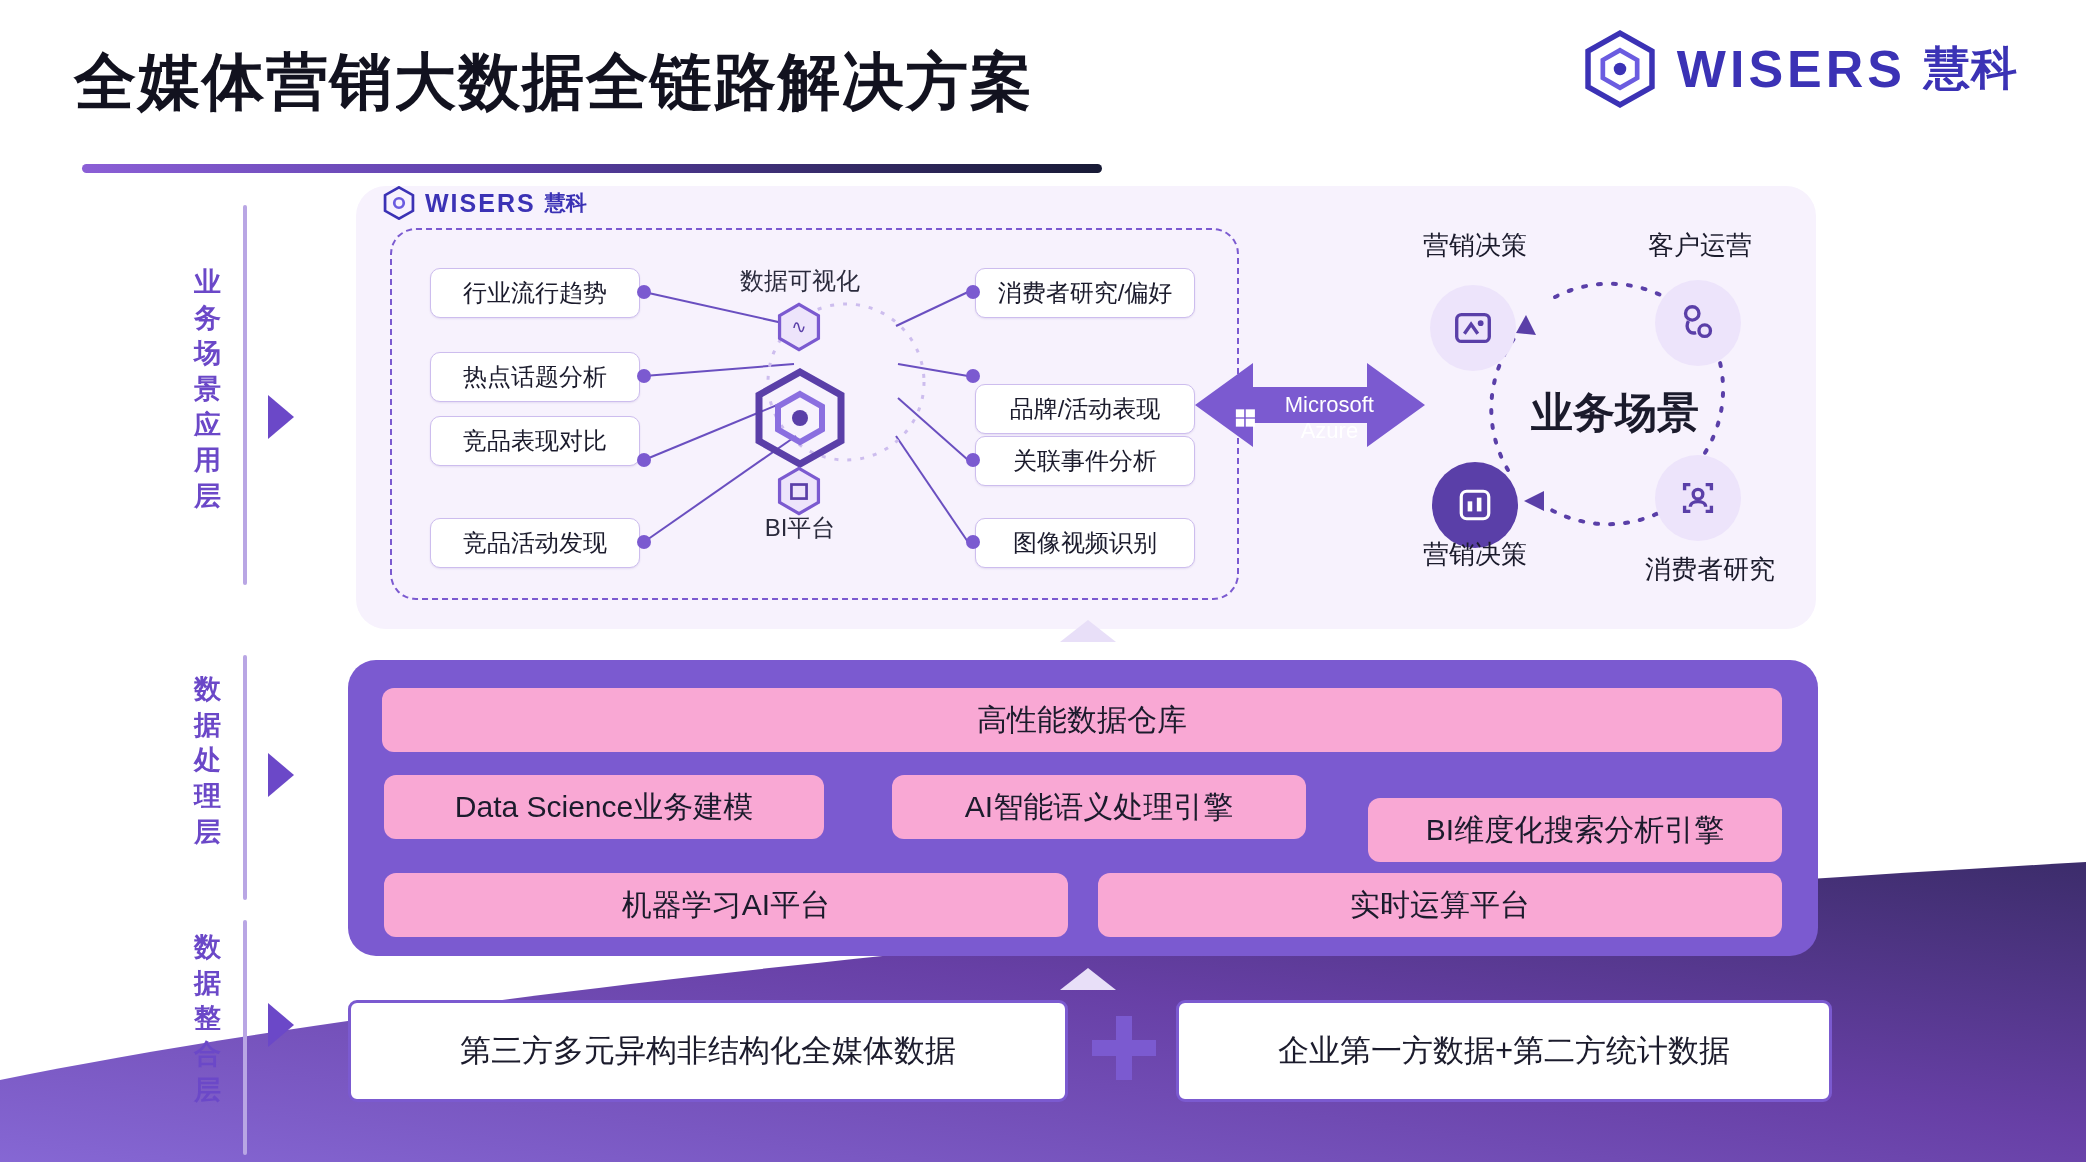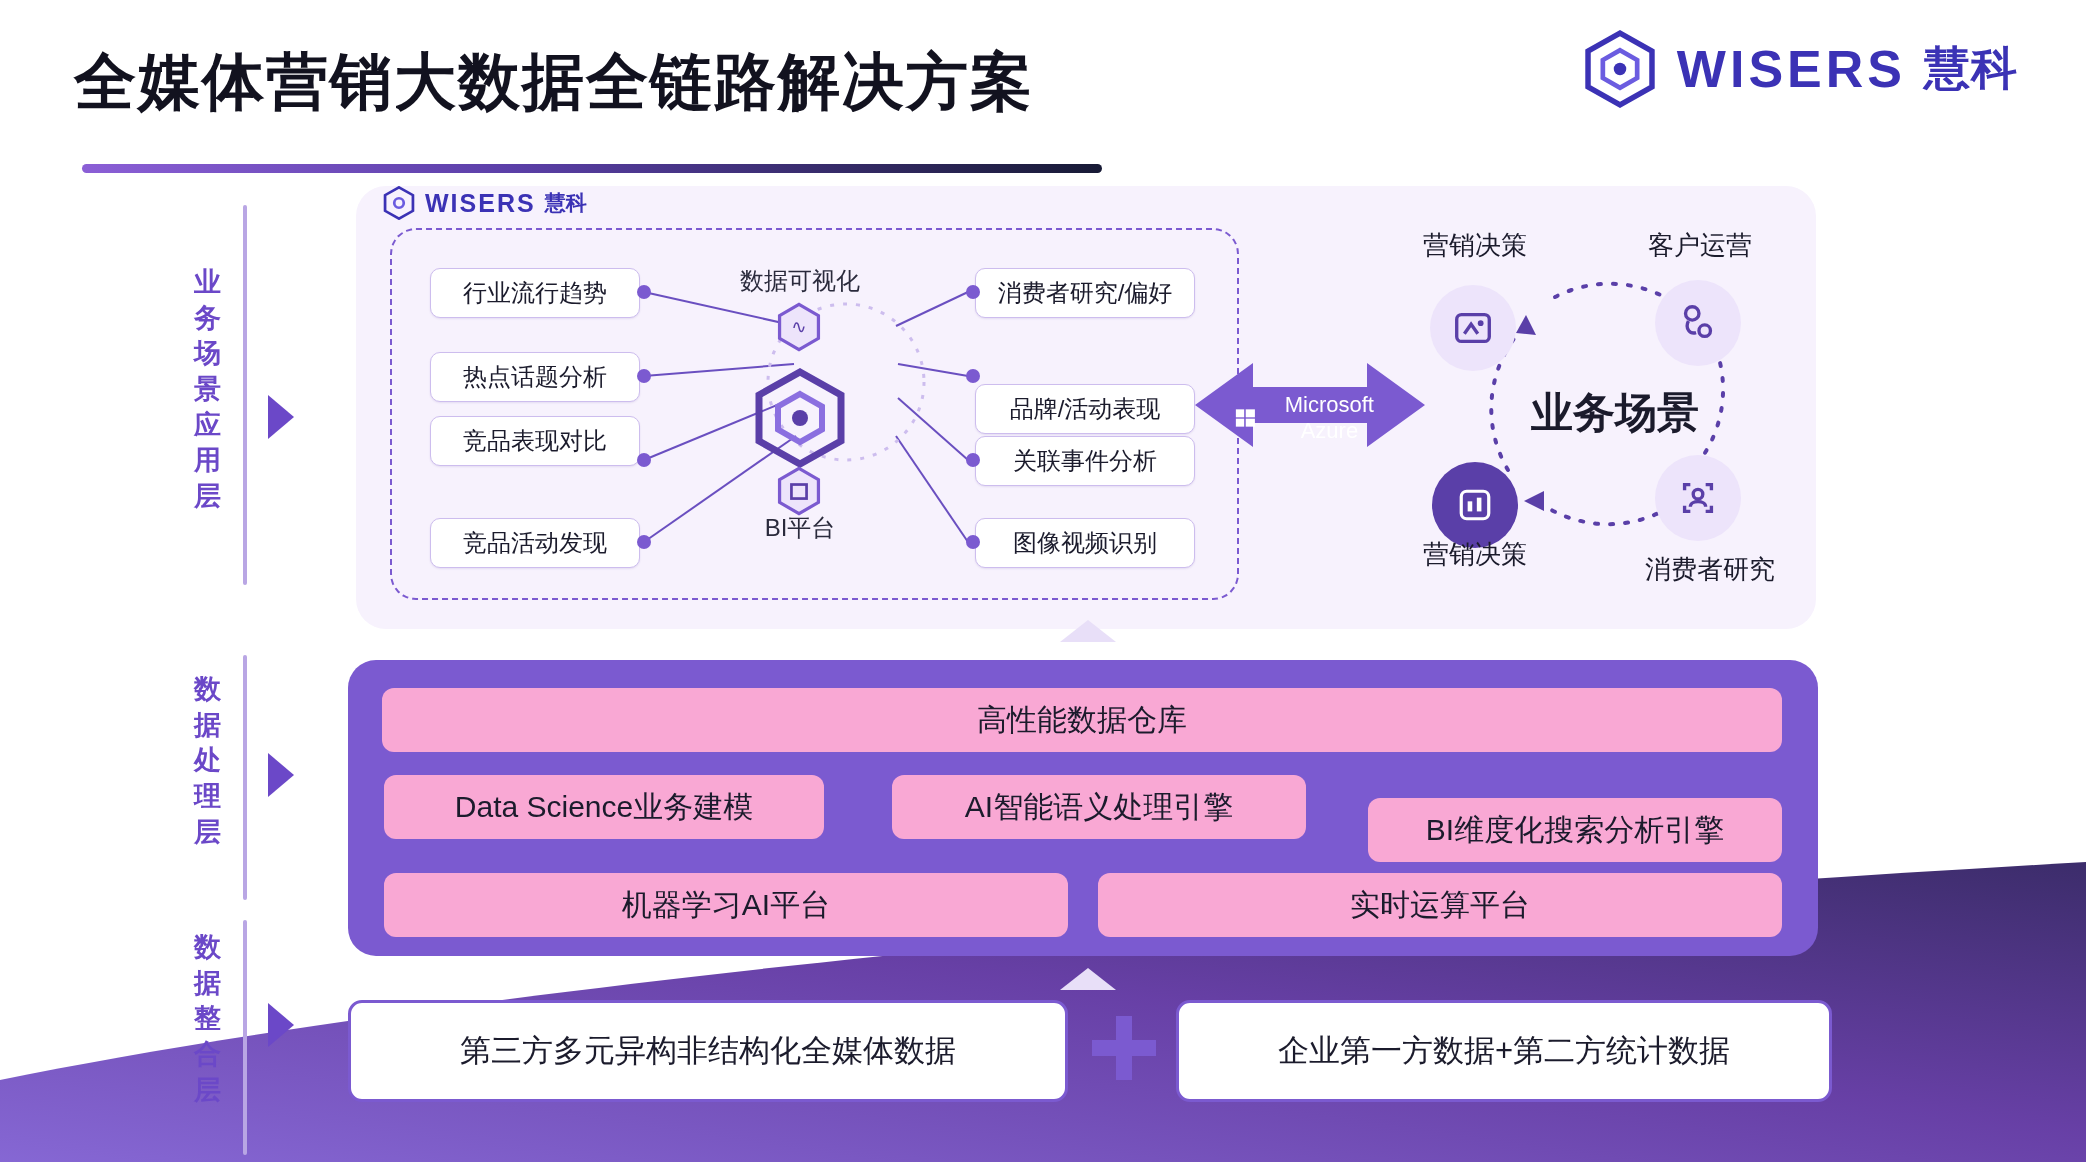--- a/index.html
+++ b/index.html
@@ -93,21 +93,21 @@
     background:#7b5ad0;border-radius:28px;
   }
   .mid-card{
     position:absolute;background:#f9a8d4;border-radius:12px;
     display:flex;align-items:center;justify-content:center;
     font-size:30px;color:#1b1b2c;
   }
   
   .bottom-card{
     position:absolute;height:96px;background:#ffffff;
-    border:3px solid #7b5ad0;border-radius:14px;
+    border:3px solid #7b5ad0;border-radius:9px;
     display:flex;align-items:center;justify-content:center;
     font-size:31px;color:#1b1b2c;
   }
   .plus-sign{
     position:absolute;left:1090px;top:1014px;width:68px;height:68px;color:#7b5ad0;
   }
   
   .chev{position:absolute;width:0;height:0;border-left:28px solid transparent;
         border-right:28px solid transparent;}
 </style>

